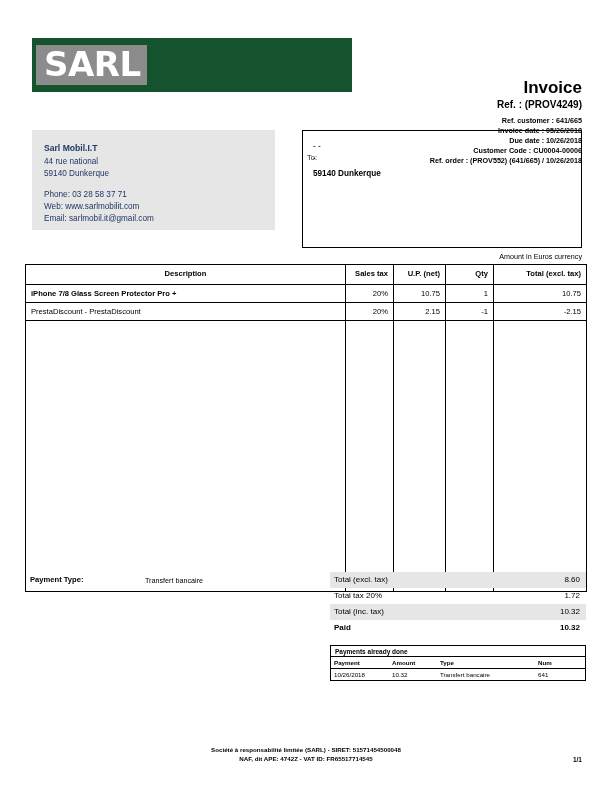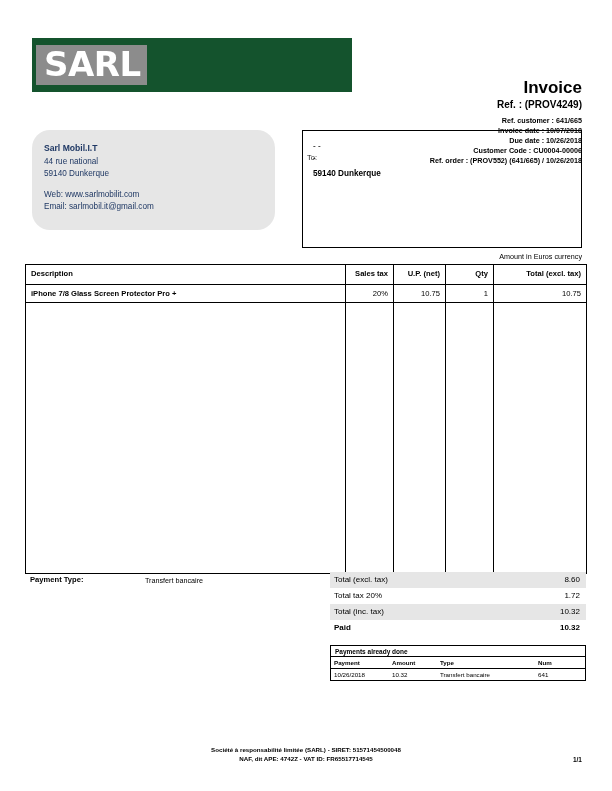--- a/index.html
+++ b/index.html
@@ -100,21 +100,20 @@
 
   .from-box {
     position: absolute;
     left: 32px;
     top: 130px;
     width: 243px;
     height: 100px;
     background: #e6e6e6;
     box-sizing: border-box;
     padding: 12px 12px;
-    border-radius: 18px;
   }
   .to-box {
     position: absolute;
     left: 302px;
     top: 130px;
     width: 280px;
     height: 118px;
     border: 1px solid #000000;
     box-sizing: border-box;
     padding: 10px 10px;
@@ -161,21 +160,21 @@
     table-layout: fixed;
   }
   .main-table th, .main-table td {
     border: 1px solid #000000;
     font-size: 7.6px;
     padding: 4px 5px;
     vertical-align: top;
   }
   .main-table th {
     font-weight: bold;
-    text-align: left;
+    text-align: center;
     height: 11px;
   }
   .main-table th.c, .main-table td.c { text-align: right; }
   .main-table th.r, .main-table td.r { text-align: right; }
   .main-table td.desc { font-weight: bold; }
   .main-table tr.body-fill td {
     height: 262px;
     border-top: none;
   }
   .col-desc { width: 320px; }
@@ -276,35 +275,36 @@
 
   <div class="header">
     <div class="logo">
       <span class="logo-sarl">SARL</span>
     </div>
 
     <div class="invoice-meta">
       <div class="invoice-title">Invoice</div>
       <div class="invoice-ref">Ref. : (PROV4249)</div>
       <div class="meta-line">Ref. customer : 641/665</div>
-      <div class="meta-line">Invoice date : 10/07/2018</div>
+      <div class="meta-line">Invoice date : 05/26/2018</div>
       <div class="meta-line">Due date : 10/26/2018</div>
       <div class="meta-line">Customer Code : CU0004-00006</div>
       <div class="meta-line">Ref. order : (PROV552) (641/665) / 10/26/2018</div>
     </div>
   </div>
 
   <div class="addr-label from-label">From:</div>
   <div class="addr-label to-label">To:</div>
 
   <div class="from-box">
     <div class="from-name">Sarl Mobil.I.T</div>
     <div class="from-line">44 rue national</div>
     <div class="from-line">59140 Dunkerque</div>
     <div class="from-gap"></div>
+    <div class="from-line">Phone: 03 28 58 37 71</div>
     <div class="from-line">Web: www.sarlmobilit.com</div>
     <div class="from-line">Email: sarlmobil.it@gmail.com</div>
   </div>
 
   <div class="to-box">
     <div class="to-line">- -</div>
     <div class="to-line">-</div>
     <div class="to-line bold">59140 Dunkerque</div>
   </div>
 
@@ -327,20 +327,27 @@
         <th class="r">Total (excl. tax)</th>
       </tr>
     </thead>
     <tbody>
       <tr>
         <td class="desc">iPhone 7/8 Glass Screen Protector Pro +</td>
         <td class="c">20%</td>
         <td class="r">10.75</td>
         <td class="c">1</td>
         <td class="r">10.75</td>
+      </tr>
+      <tr>
+        <td>PrestaDiscount - PrestaDiscount</td>
+        <td class="c">20%</td>
+        <td class="r">2.15</td>
+        <td class="c">-1</td>
+        <td class="r">-2.15</td>
       </tr>
       <tr class="body-fill">
         <td></td>
         <td></td>
         <td></td>
         <td></td>
         <td></td>
       </tr>
     </tbody>
   </table>

